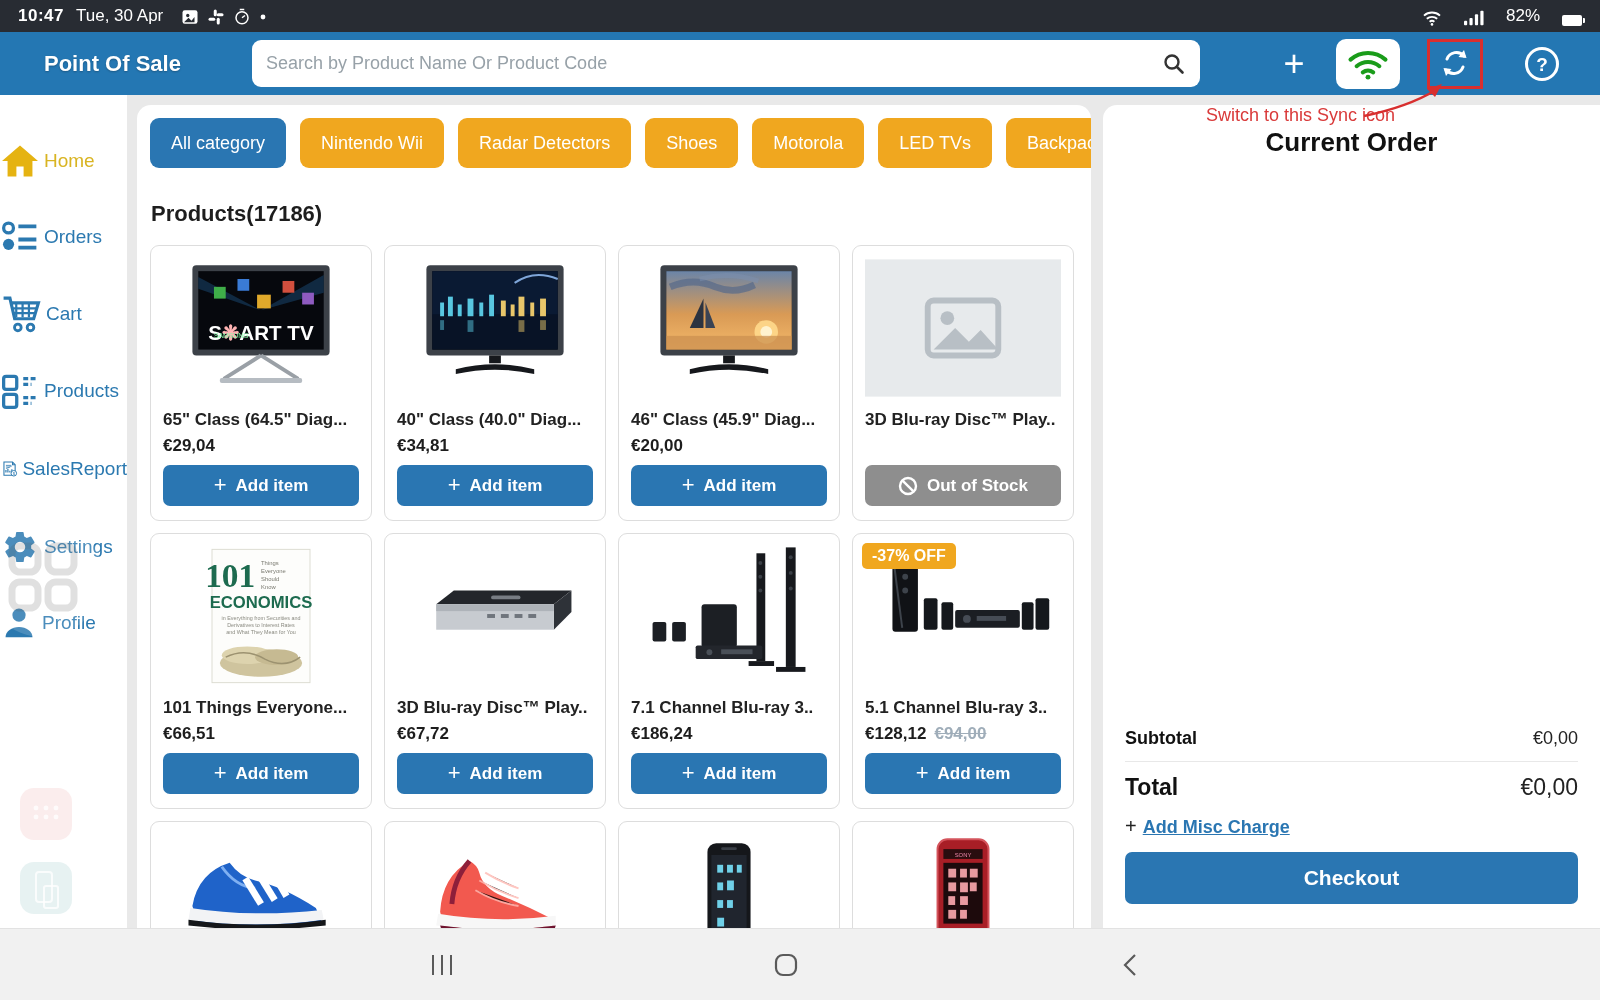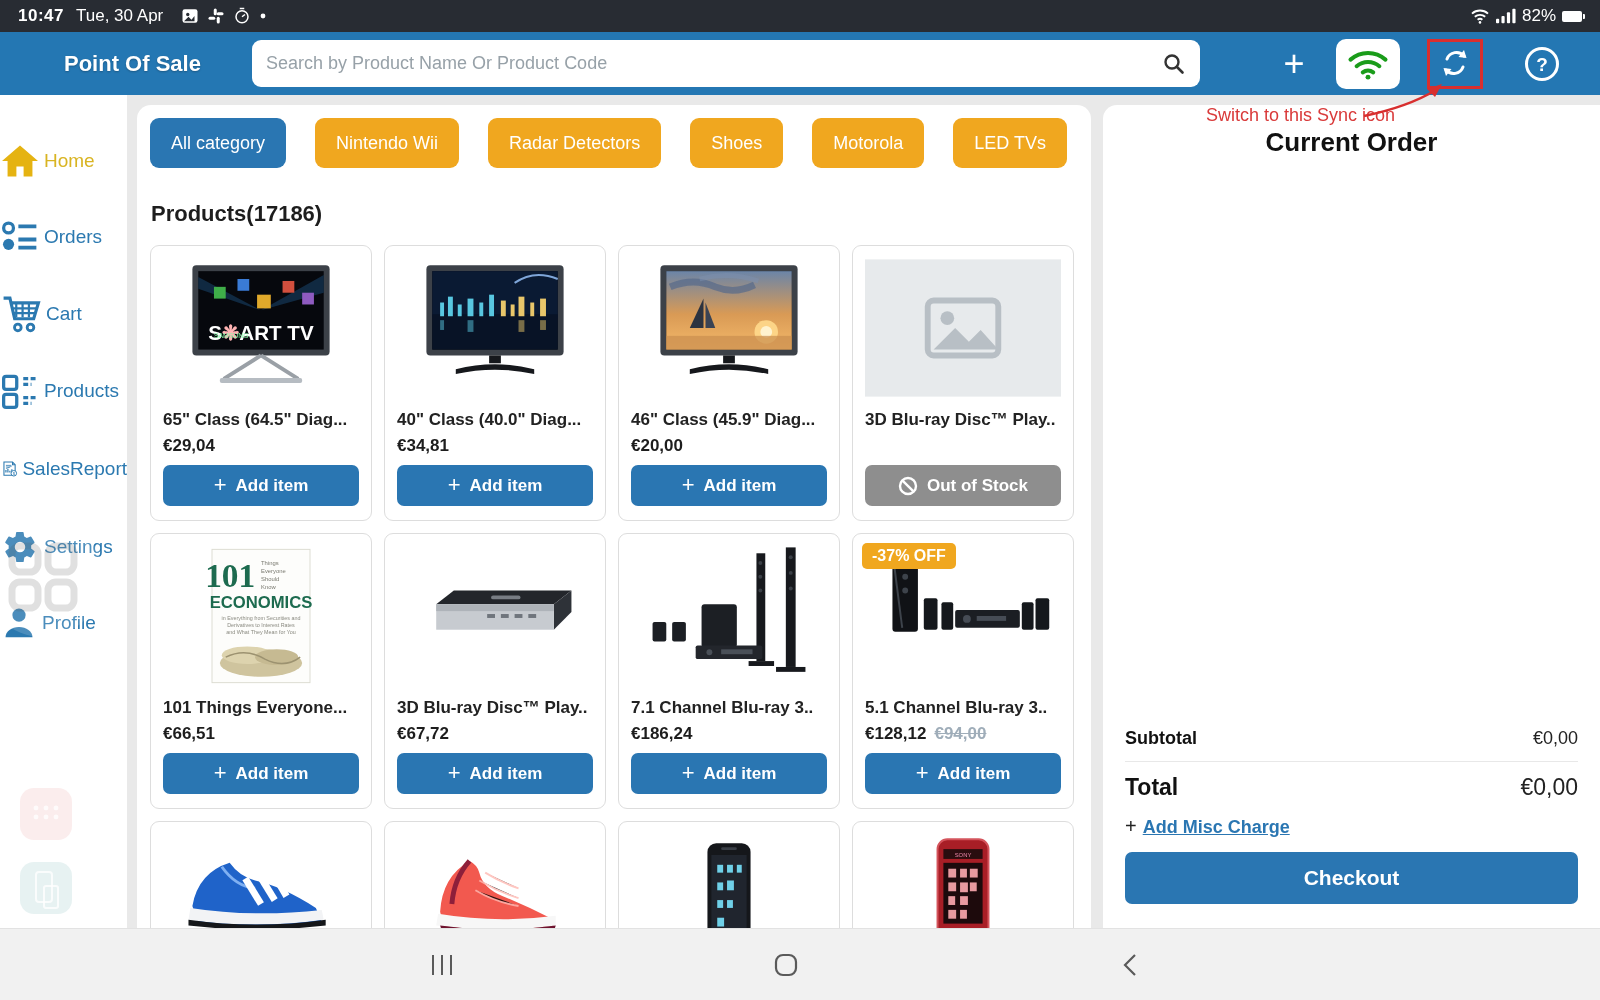--- a/index.html
+++ b/index.html
@@ -3,31 +3,31 @@
 <meta charset="utf-8">
 <style>
   * { margin:0; padding:0; box-sizing:border-box; }
   html,body { width:1600px; height:1000px; }
   body { font-family:"Liberation Sans", sans-serif; background:#e9e9e9; position:relative; overflow:hidden; }
   .screen { position:absolute; inset:0; width:1600px; height:1000px; background:#e9e9e9; overflow:hidden; }
 
   
   .statusbar { position:absolute; left:0; top:0; width:1600px; height:32px; background:#282c33; color:#fff;
     display:flex; align-items:center; justify-content:space-between; padding:0 18px; font-size:17px; }
-  .sb-left, .sb-right { display:flex; align-items:center; gap:12px; }
+  .sb-left, .sb-right { display:flex; align-items:flex-end; gap:12px; }
   .sb-time { font-weight:bold; letter-spacing:.5px; }
   .sb-icons { display:flex; align-items:center; gap:8px; margin-left:6px; }
-  .sb-right { gap:6px; }
+  .sb-right { gap:22px; }
   .battery-body { width:20px; height:11px; background:#fff; border-radius:2px; position:relative; }
   .battery-body:after { content:""; position:absolute; right:-3px; top:3px; width:2px; height:5px; background:#fff; border-radius:0 1px 1px 0; }
 
   
   .appbar { position:absolute; left:0; top:32px; width:1600px; height:63px; background:#2477b3;
     display:flex; align-items:center; }
-  .app-title { color:#fff; font-weight:bold; font-size:22px; margin-left:64px; text-shadow:0 1px 2px rgba(0,0,0,.25); white-space:nowrap;text-align:center; }
+  .app-title { color:#fff; font-weight:bold; font-size:22px; margin-left:44px; text-shadow:0 1px 2px rgba(0,0,0,.25); white-space:nowrap;text-align:center; }
   .search-wrap { position:absolute; left:252px; top:8px; width:948px; height:47px; background:#fff; border-radius:9px;
     display:flex; align-items:center; padding:0 14px; }
   .search-wrap input { flex:1; border:none; outline:none; font-size:18px; color:#333; font-family:"Liberation Sans",sans-serif; background:transparent; }
   .search-wrap input::placeholder { color:#97a1a8; }
   .hdr-plus { position:absolute; left:1266px; top:14px; width:56px; height:36px; color:#fff; font-size:36px; line-height:32px;
     text-align:center; background:transparent; border:none; cursor:pointer; font-weight:400; }
   .wifi-btn { position:absolute; left:1336px; top:7px; width:64px; height:50px; background:#fff; border-radius:10px;
     display:flex; align-items:center; justify-content:center; border:none; cursor:pointer; }
   .sync-btn { position:absolute; left:1432px; top:8px; width:46px; height:46px; background:transparent; border:none;
     display:flex; align-items:center; justify-content:center; cursor:pointer; }
@@ -43,21 +43,21 @@
   .sidebar { position:absolute; left:0; top:95px; width:127px; height:833px; background:#fff; padding-top:48px;
     display:flex; flex-direction:column; align-items:center; gap:40px; }
   .side-item { display:flex; flex-direction:row; align-items:center; gap:4px; cursor:pointer; width:100%; }
   .side-item .lbl { font-size:19px; color:#2b79b0; }
   .side-item.active .lbl { color:#d9b422; }
   .ghost-circle { position:absolute; left:-22px; top:512px; opacity:.30; pointer-events:none; }
   .float-widget { position:absolute; left:8px; top:780px; opacity:.35; pointer-events:none; }
 
   
   .main-panel { position:absolute; left:137px; top:105px; width:954px; height:823px; background:#fff; border-radius:14px 14px 0 0; overflow:hidden; }
-  .cat-row { display:flex; gap:29px; padding:13px 0 0 13px; }
+  .cat-row { display:flex; gap:14px; padding:13px 0 0 13px; }
   .chip { height:50px; padding:0 21px; border-radius:9px; border:none; background:#f0a71f; color:#fff;
     font-size:18px; display:flex; align-items:center; cursor:pointer; font-family:"Liberation Sans",sans-serif; white-space:nowrap; }
   .chip.active { background:#2a76b2; }
   .prod-heading { font-size:22px; font-weight:bold; color:#1d1d1d; margin:33px 0 18px 14px; }
   .product-grid { display:grid; grid-template-columns:repeat(4, 222px); gap:12px; padding:0 13px; }
   .card { position:relative; background:#fff; border:1px solid #ddd; border-radius:9px; padding:12px 12px 14px; }
   .card-image { height:140px; display:flex; align-items:center; justify-content:center; overflow:hidden; }
   .card-title { font-size:17px; font-weight:bold; color:#222; margin-top:12px; white-space:nowrap; overflow:hidden; }
   .price-row { height:26px; margin-top:3px; display:flex; align-items:center; gap:8px; }
   .price { font-size:17px; font-weight:bold; color:#1d1d1d; }

